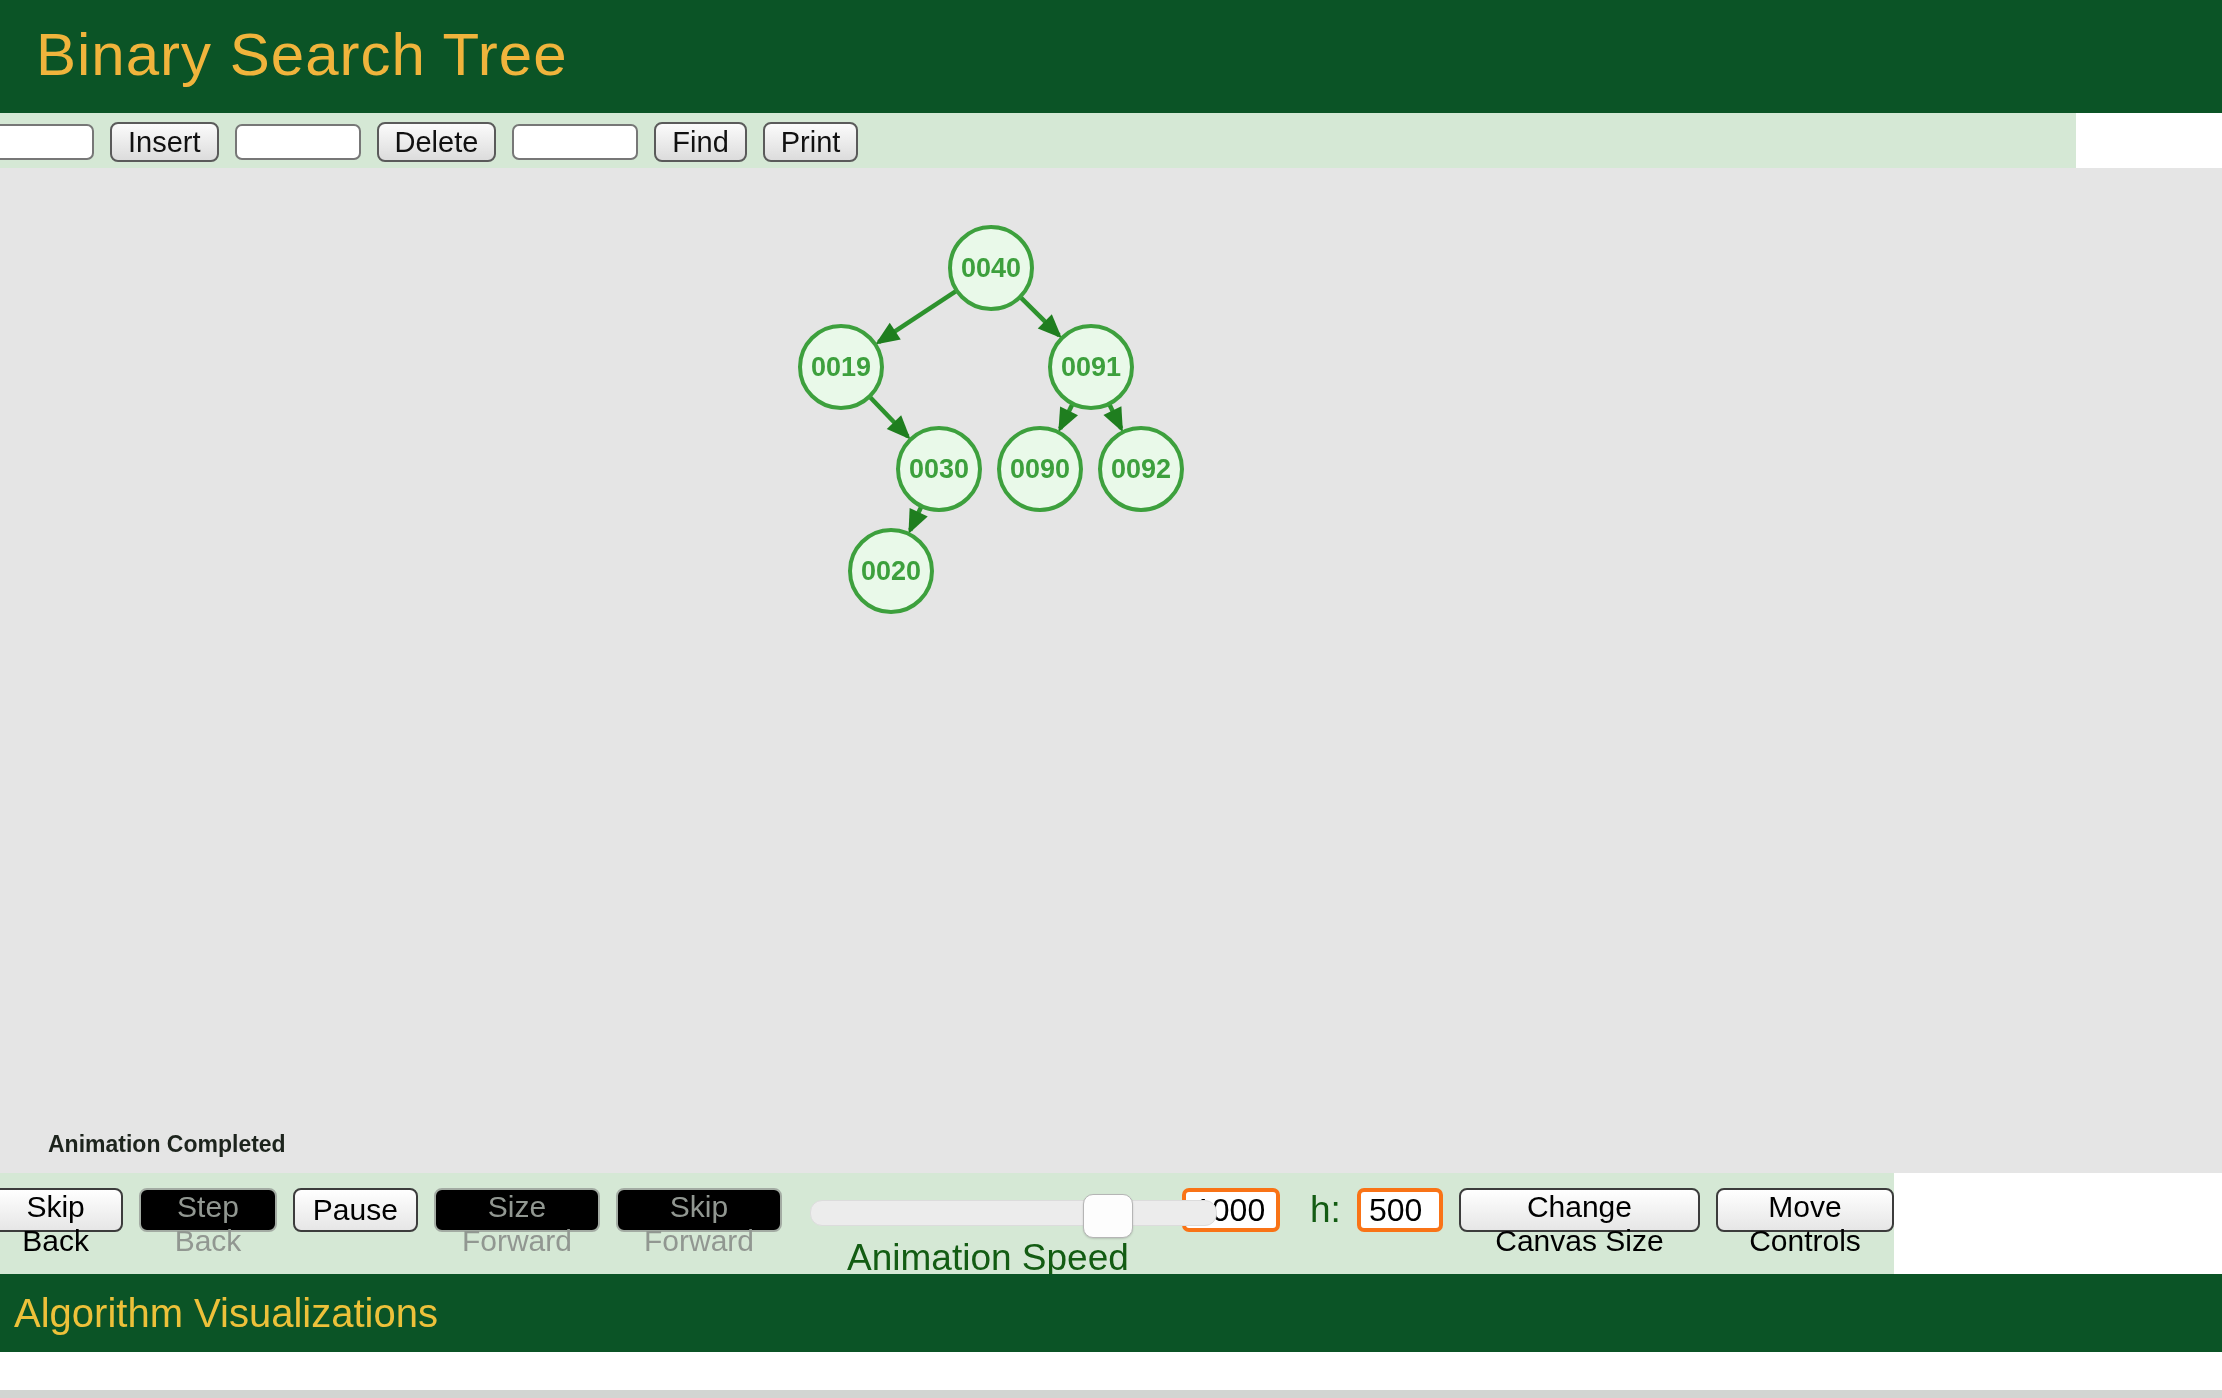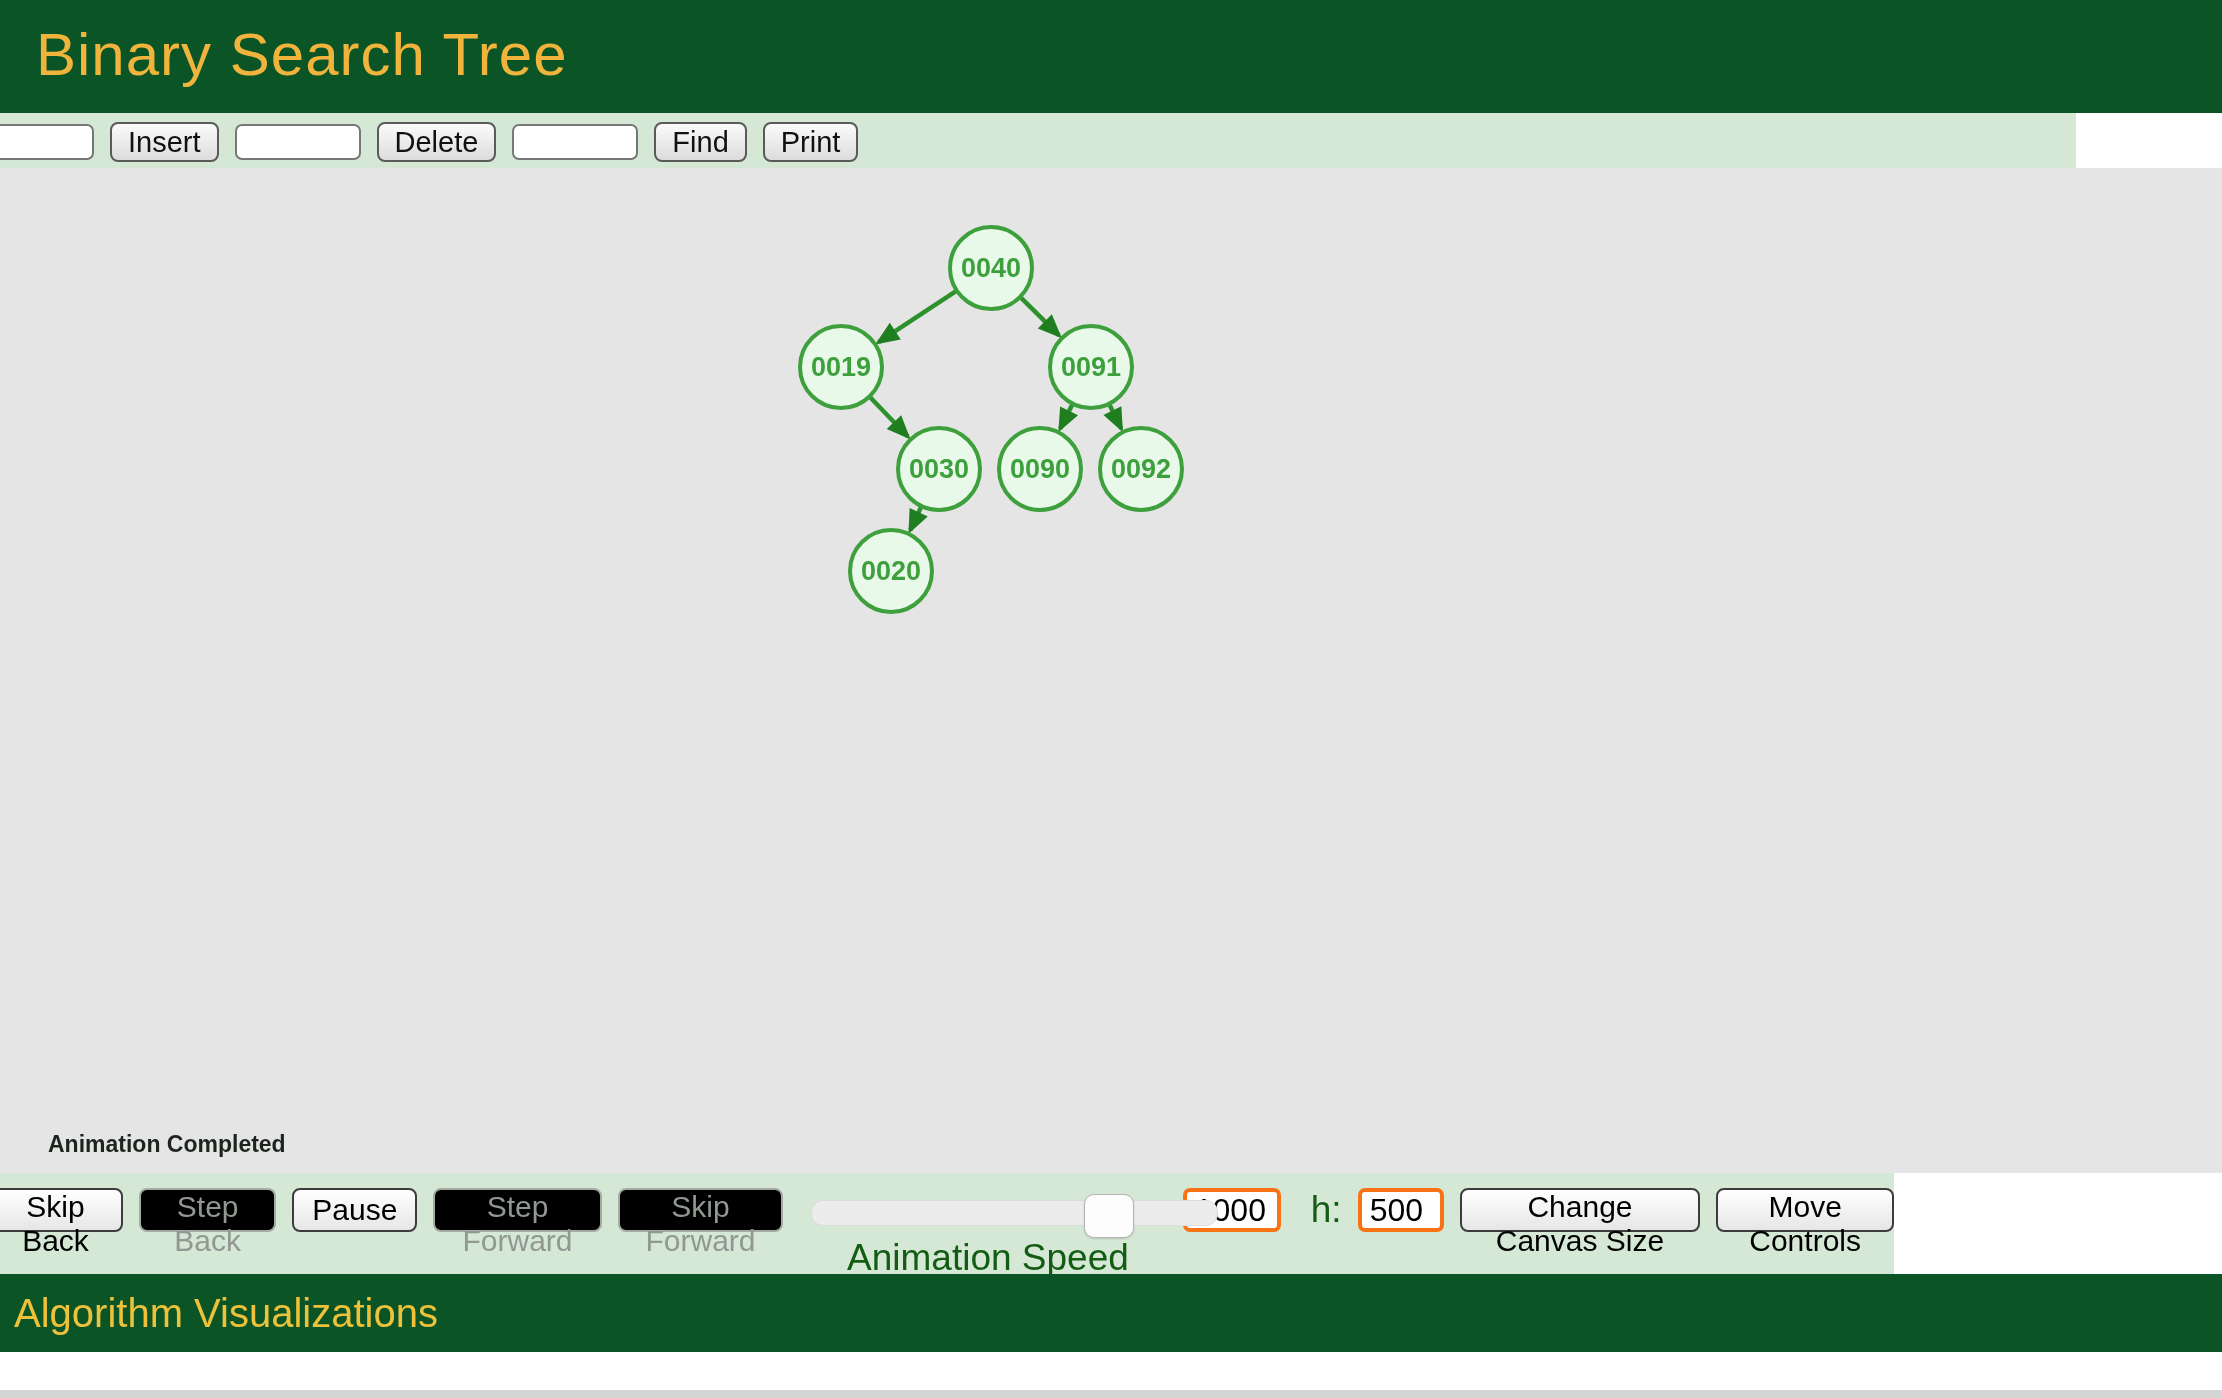--- a/index.html
+++ b/index.html
@@ -108,21 +108,21 @@
         </g>
     </svg>
     <div class="status-text">Animation Completed</div>
   </div>
 
   <div class="control-bar">
     <div class="controls-inner">
       <button class="ctl-btn enabled">Skip Back</button>
       <button class="ctl-btn disabled">Step Back</button>
       <button class="ctl-btn enabled">Pause</button>
-      <button class="ctl-btn disabled">Step Forward</button>
+      <button class="ctl-btn disabled">Size Forward</button>
       <button class="ctl-btn disabled">Skip Forward</button>
       <div class="slider">
         <div class="slider-track"></div>
         <div class="slider-thumb"></div>
       </div>
       <span class="dim-label">w:</span>
       <input class="dim-input" type="text" value="1000" style="">
       <span class="dim-label">h:</span>
       <input class="dim-input small" type="text" value="500" style="">
       <button class="ctl-btn enabled">Change Canvas Size</button>

